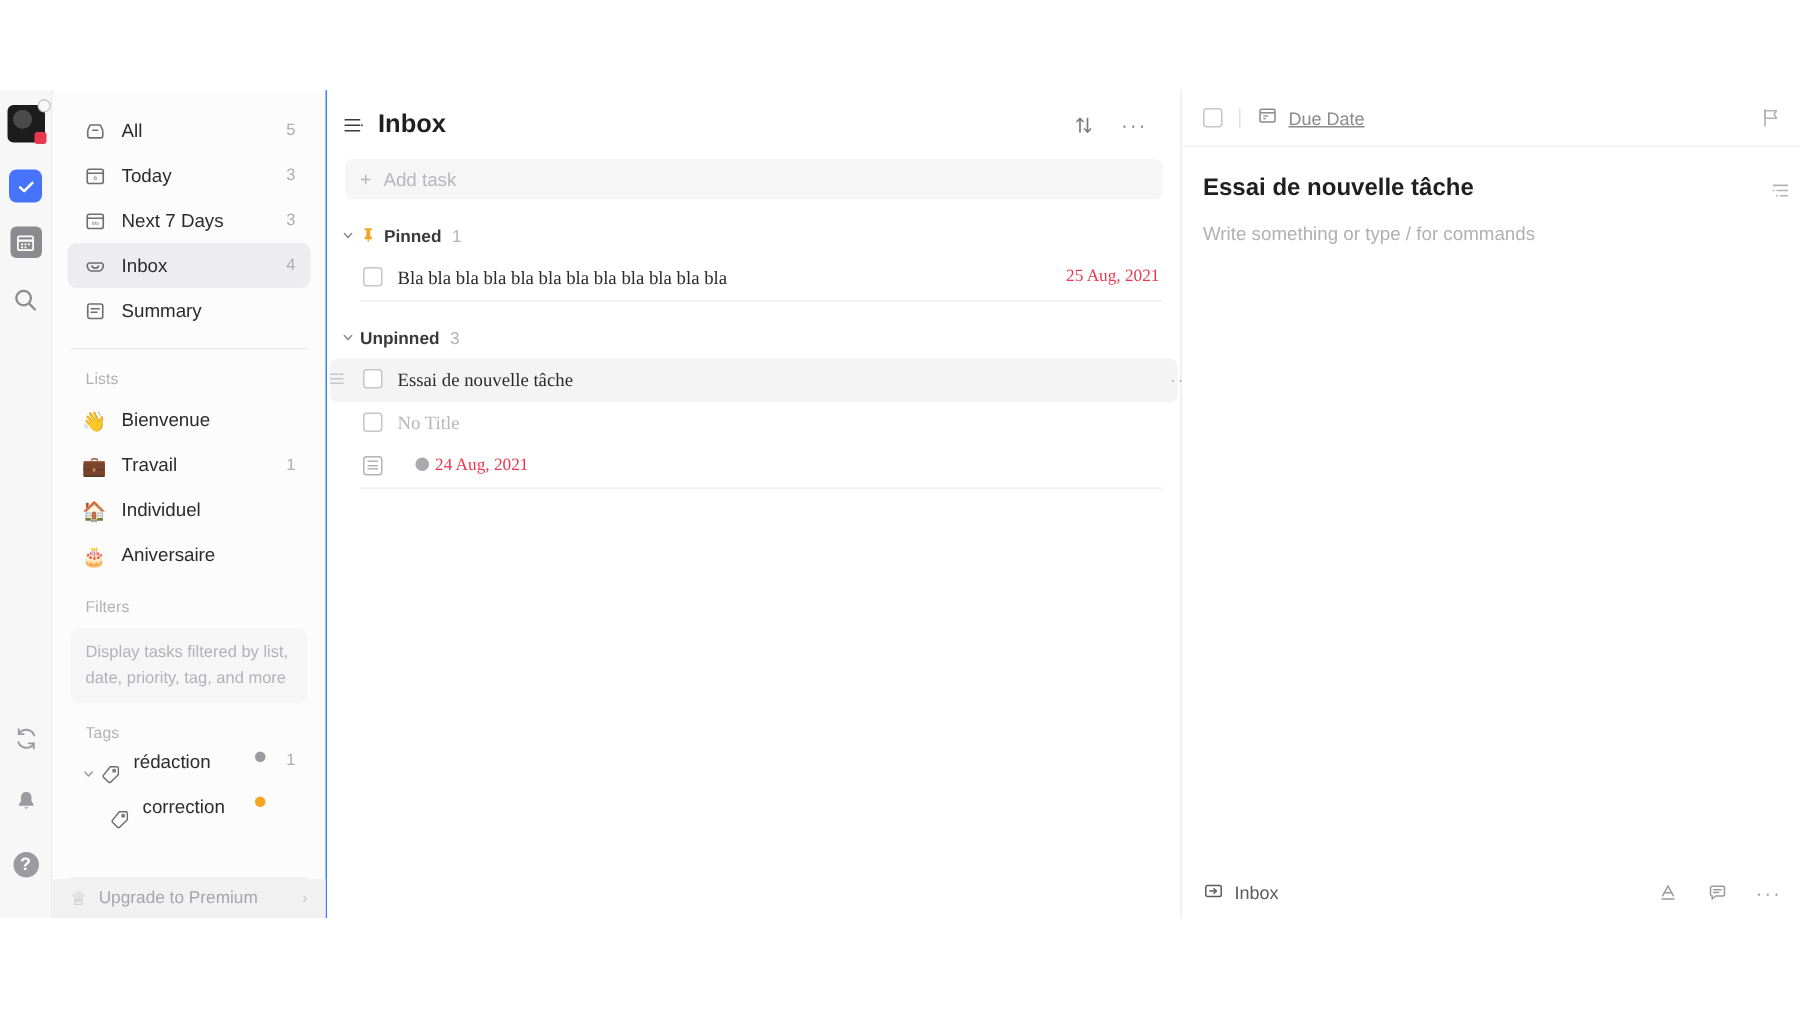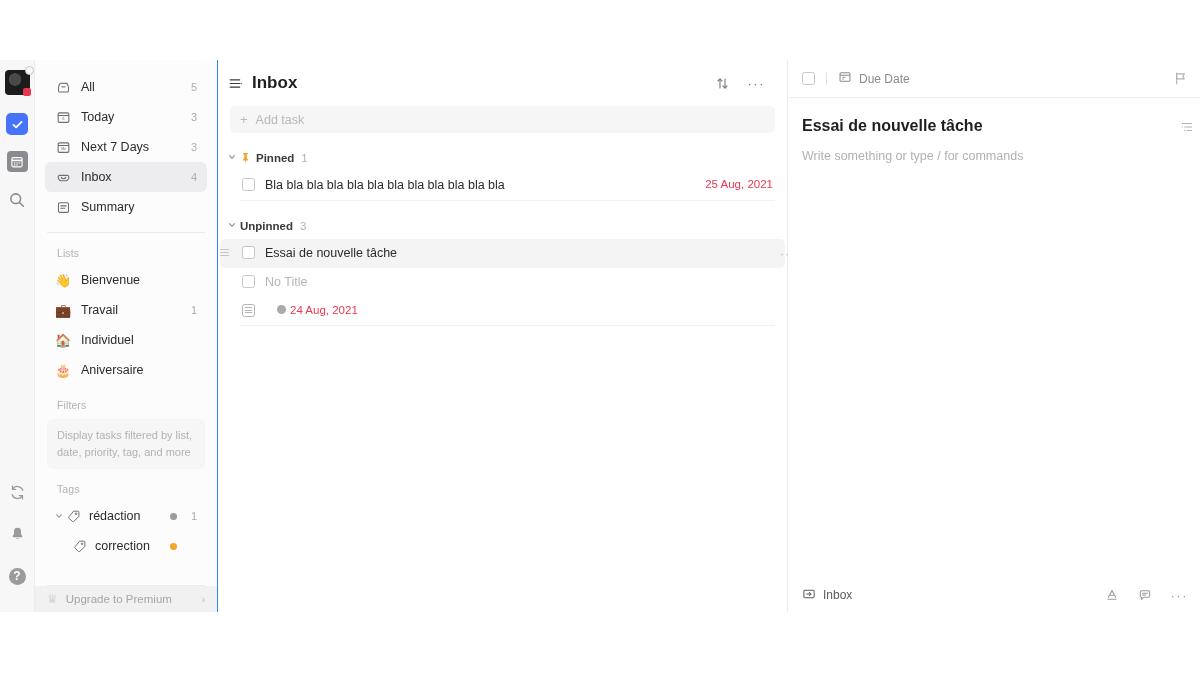--- a/index.html
+++ b/index.html
@@ -151,21 +151,21 @@
     background: #f6f6f7;
     border-radius: 6px;
     padding: 8px 10px;
     font-size: 11px;
     line-height: 1.55;
     color: #b2b2b7;
   }
 
   .tag-item {
     height: 30px;
-    display: flex; align-items: center;
+    display: flex; 
     padding: 0 20px;
     font-size: 12.5px;
     color: #2b2b2b;
     cursor: pointer;
   }
   .tag-item .caret {
     width: 10px; flex: 0 0 10px;
     color: #9a9a9f; font-size: 9px;
     margin-right: 2px;
     display: flex; align-items: center;
@@ -242,20 +242,21 @@
   .task {
     position: relative;
     min-height: 28px;
     display: flex; align-items: flex-start;
     padding: 6px 12px 6px 22px;
     margin: 0 2px;
     border-radius: 5px;
     font-size: 12.5px;
     color: #2b2b2b;
     cursor: pointer;
+    font-family: Liberation Serif, serif;
   }
   .task.selected { background: #f4f4f5; }
   .task .cbox {
     width: 13px; height: 13px;
     border: 1.2px solid #c6c6cb;
     border-radius: 2.5px;
     flex: 0 0 13px;
     margin-right: 10px;
     margin-top: 1px;
     background: #fff;
@@ -325,20 +326,21 @@
     border: 1.2px solid #c6c6cb;
     border-radius: 2.5px;
     flex: 0 0 13px;
     background: #fff;
   }
   .d-header .vline { width: 1px; height: 13px; background: #e2e2e4; margin: 0 11px; }
   .d-header .dd {
     display: flex; align-items: center; gap: 7px;
     color: #8a8a8f; font-size: 12px;
     cursor: pointer;
+    text-decoration: underline;
   }
   .d-header .spacer { flex: 1 1 auto; }
   .d-header .flag { color: #b2b2b7; cursor: pointer; display: flex; align-items: center; }
 
   .d-body { flex: 1 1 auto; padding: 18px 14px 0 14px; position: relative; }
   .d-title { font-size: 16px; font-weight: bold; color: #1f1f1f; line-height: 1.3; }
   .d-placeholder { font-size: 12.5px; color: #b0b0b5; margin-top: 12px; }
   .d-outline {
     position: absolute;
     right: 6px; top: 22px;

